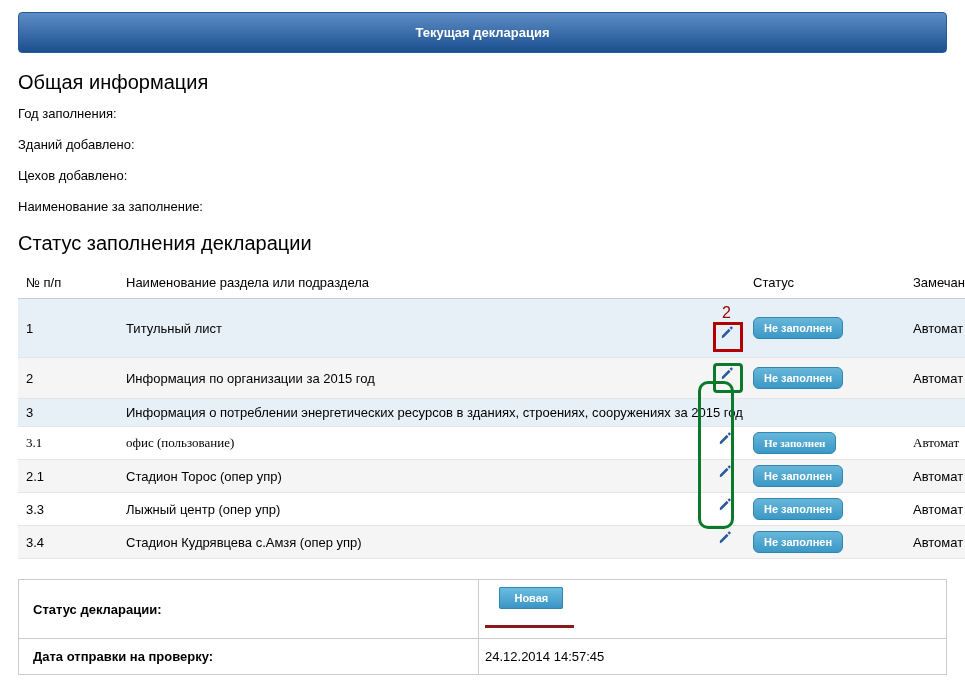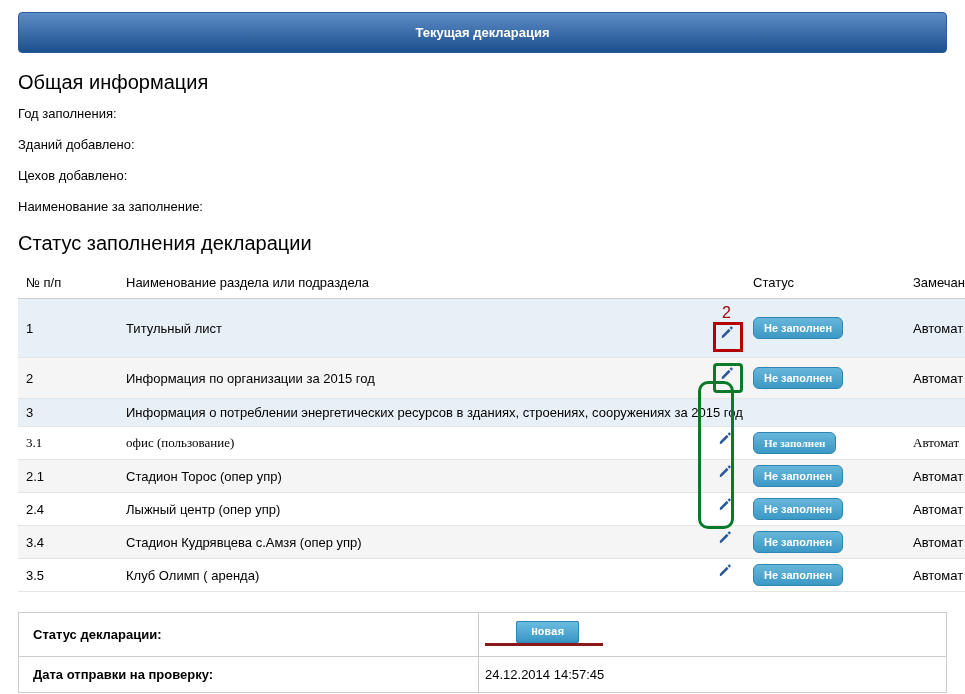--- a/index.html
+++ b/index.html
@@ -131,23 +131,22 @@
       padding: 10px 14px;
       font-size: 13px;
       font-weight: bold;
       vertical-align: middle;
     }
     .summary-table td:first-child { width: 460px; }
     .summary-table td.value { font-weight: normal; padding-left: 6px; }
 
     .underline-red {
       border-bottom: 3px solid #8a1a1a;
-      padding-bottom: 4px;
-      display: inline-block;
-      font-family: Liberation Mono, monospace;
+      padding-bottom: 20px;
+      display: inline-block;
     }
     .edit-wrapper { position: relative; text-align: right; padding-right: 4px; }
   </style>
 </head>
 <body>
 
 <div class="container">
 
   <div class="header">
     <span>Текущая декларация</span>
@@ -230,48 +229,35 @@
             <span class="edit-icon">
               <svg viewBox="0 0 16 16">
                   <path fill="#2a5a9a" d="M12.9 1.1c.6.6.6 1.5 0 2.1l-1 1-2.1-2.1 1-1c.6-.6 1.5-.6 2.1 0zM1 11l7.8-7.8 2.1 2.1L3.1 13.1 1 14l0-3z"></path>
                 </svg>
             </span>
           </td>
           <td><span class="badge">Не заполнен</span></td>
           <td>Автомат</td>
         </tr>
         <tr>
-          <td>2.4</td>
+          <td>3.3</td>
           <td>Лыжный центр (опер упр)</td>
           <td class="edit-wrapper">
             <span class="edit-icon">
               <svg viewBox="0 0 16 16">
                   <path fill="#2a5a9a" d="M12.9 1.1c.6.6.6 1.5 0 2.1l-1 1-2.1-2.1 1-1c.6-.6 1.5-.6 2.1 0zM1 11l7.8-7.8 2.1 2.1L3.1 13.1 1 14l0-3z"></path>
                 </svg>
             </span>
           </td>
           <td><span class="badge">Не заполнен</span></td>
           <td>Автомат</td>
         </tr>
         <tr>
           <td>3.4</td>
           <td>Стадион Кудрявцева с.Амзя (опер упр)</td>
-          <td class="edit-wrapper">
-            <span class="edit-icon">
-              <svg viewBox="0 0 16 16">
-                  <path fill="#2a5a9a" d="M12.9 1.1c.6.6.6 1.5 0 2.1l-1 1-2.1-2.1 1-1c.6-.6 1.5-.6 2.1 0zM1 11l7.8-7.8 2.1 2.1L3.1 13.1 1 14l0-3z"></path>
-                </svg>
-            </span>
-          </td>
-          <td><span class="badge">Не заполнен</span></td>
-          <td>Автомат</td>
-        </tr>
-        <tr>
-          <td>3.5</td>
-          <td>Клуб Олимп ( аренда)</td>
           <td class="edit-wrapper">
             <span class="edit-icon">
               <svg viewBox="0 0 16 16">
                   <path fill="#2a5a9a" d="M12.9 1.1c.6.6.6 1.5 0 2.1l-1 1-2.1-2.1 1-1c.6-.6 1.5-.6 2.1 0zM1 11l7.8-7.8 2.1 2.1L3.1 13.1 1 14l0-3z"></path>
                 </svg>
             </span>
           </td>
           <td><span class="badge">Не заполнен</span></td>
           <td>Автомат</td>
         </tr>

